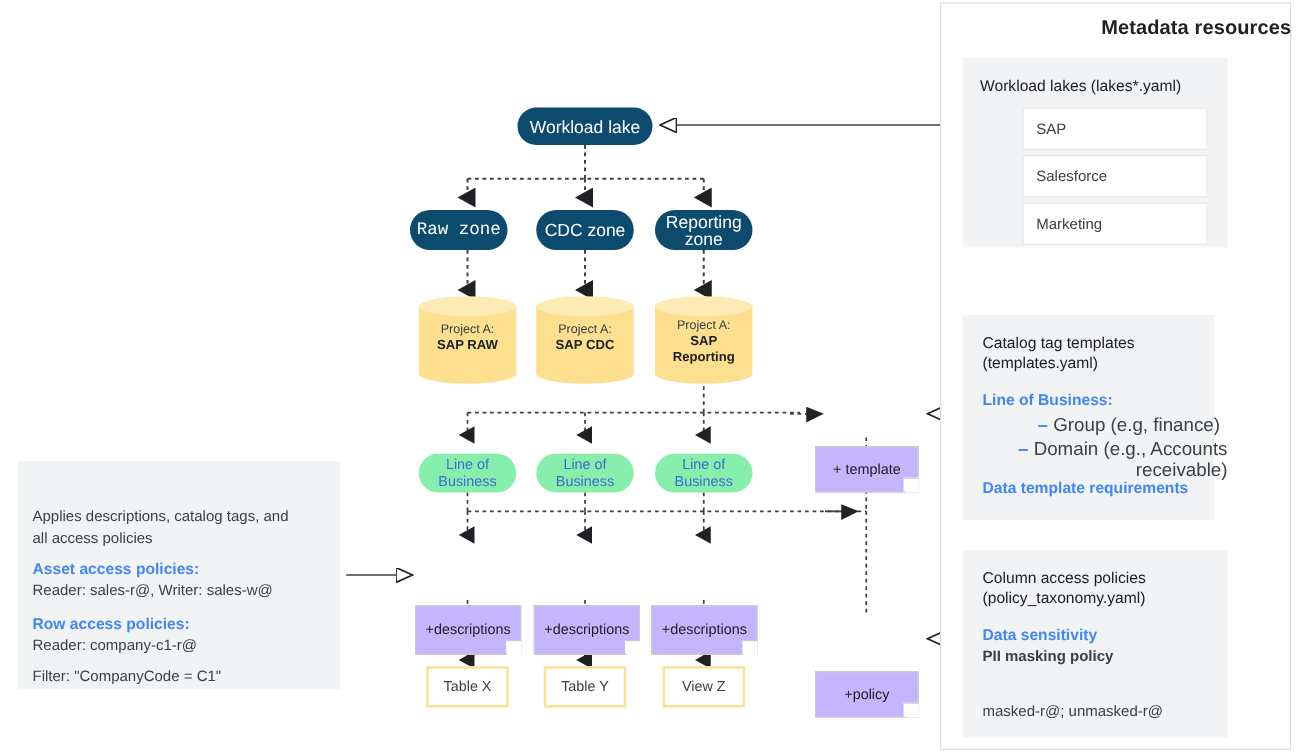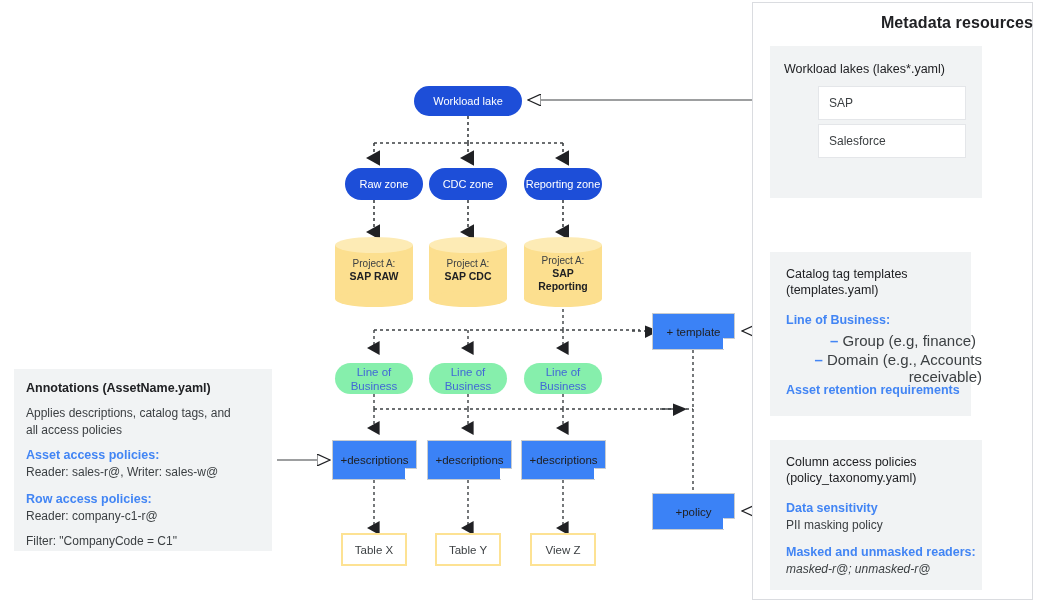--- a/index.html
+++ b/index.html
@@ -45,23 +45,23 @@
   .dash-item .d{color:#4285f4;font-weight:bold;}
 
   
   #ann-panel{
     left:14px;top:369px;width:258px;height:182px;background:#f1f3f4;
   }
   #ann-title{font-size:12.5px;font-weight:bold;color:#202124;}
 
   
   .pill{
-    background:#1d4ed8;border-radius:22px;color:#ffffff;
+    background:#0c4a6e;border-radius:22px;color:#ffffff;
     display:flex;align-items:center;justify-content:center;text-align:center;
-    font-size:11px;line-height:14px;
+    font-size:14px;line-height:14px;
   }
   .pill-lob{
     background:#86efac;border-radius:22px;color:#4268d6;
     display:flex;align-items:center;justify-content:center;text-align:center;
     font-size:11.5px;line-height:14px;
   }
 
   
   .cyl{width:78px;height:70px;}
   .cyl .body{
@@ -77,23 +77,23 @@
     background:#fcdf8f;border-radius:50%/50%;
   }
   .cyl .lbl{
     position:absolute;left:0;top:20px;width:78px;
     text-align:center;font-size:10px;color:#3c4043;line-height:13px;
   }
   .cyl .lbl b{color:#202124;font-size:10.5px;}
 
   
   .note{
-    background:#3b82f6;border:1px solid #c8ccd0;
+    background:#c4b5fd;border:1px solid #c8ccd0;
     display:flex;align-items:center;justify-content:center;
-    font-size:11.5px;color:#202124;
+    font-size:11.5px;color:#202124;margin-top:44px;
   }
   .note .fold{
     position:absolute;right:-1px;bottom:-1px;width:11px;height:11px;
     background:#ffffff;
     border-left:1px solid #c8ccd0;border-top:1px solid #c8ccd0;
     transform:none;
   }
   .note .fold::after{
     content:"";position:absolute;left:-1px;top:-1px;
     width:0;height:0;border-left:11px solid #ffffff;border-top:11px solid transparent;
@@ -167,21 +167,21 @@
 
     <line x1="768" y1="511" x2="742" y2="511" stroke="#3c4043" stroke-width="1.2" marker-end="url(#arrowHollow)"></line>
 
     <line x1="768" y1="331" x2="742" y2="331" stroke="#3c4043" stroke-width="1.2" marker-end="url(#arrowHollow)"></line>
   </svg>
 
   <div class="abs pill" id="lake-pill" style="left:414px;top:86px;width:108px;height:30px;">
     <span>Workload lake</span>
   </div>
 
-  <div class="abs pill" style="left:345px;top:168px;width:78px;height:32px;">
+  <div class="abs pill" style="left:328px;top:168px;width:78px;height:32px;font-family:Liberation Mono, monospace;">
     <span>Raw zone</span>
   </div>
   <div class="abs pill" style="left:429px;top:168px;width:78px;height:32px;">
     <span>CDC zone</span>
   </div>
   <div class="abs pill" style="left:524px;top:168px;width:78px;height:32px;">
     <span>Reporting zone</span>
   </div>
 
   <div class="abs cyl" style="left:335px;top:237px;">
@@ -257,21 +257,20 @@
     <span>Table X</span>
   </div>
   <div class="abs tbox" style="left:435px;top:533px;width:66px;height:33px;">
     <span>Table Y</span>
   </div>
   <div class="abs tbox" style="left:530px;top:533px;width:66px;height:33px;">
     <span>View Z</span>
   </div>
 
   <div class="abs" id="ann-panel">
-    <div class="abs" id="ann-title" style="left:12px;top:12px;width:240px;">Annotations (AssetName.yaml)</div>
     <div class="abs body-text" style="left:12px;top:36px;width:240px;">
       <span>Applies descriptions, catalog tags, and</span><br>
       <span>all access policies</span>
     </div>
     <div class="abs blue-head" style="left:12px;top:78px;width:240px;">Asset access policies:</div>
     <div class="abs body-text" style="left:12px;top:95px;width:240px;">Reader: sales-r@, Writer: sales-w@</div>
     <div class="abs blue-head" style="left:12px;top:122px;width:240px;">Row access policies:</div>
     <div class="abs body-text" style="left:12px;top:139px;width:240px;">Reader: company-c1-r@</div>
     <div class="abs body-text" style="left:12px;top:164px;width:240px;">Filter: "CompanyCode = C1"</div>
   </div>
@@ -280,43 +279,45 @@
   <div class="abs" id="meta-title">Metadata resources</div>
 
   <div class="abs meta-card" id="card-lakes">
     <div class="abs card-head" style="left:14px;top:15px;width:195px;">Workload lakes (lakes*.yaml)</div>
     <div class="abs lake-item" style="left:48px;top:40px;width:148px;height:34px;">
       <span>SAP</span>
     </div>
     <div class="abs lake-item" style="left:48px;top:78px;width:148px;height:34px;">
       <span>Salesforce</span>
     </div>
+    <div class="abs lake-item" style="left:48px;top:116px;width:148px;height:34px;">
+      <span>Marketing</span>
+    </div>
   </div>
 
   <div class="abs meta-card" id="card-templates">
     <div class="abs card-head" style="left:16px;top:14px;width:190px;">
       <span>Catalog tag templates</span><br>
       <span>(templates.yaml)</span>
     </div>
     <div class="abs blue-head" style="left:16px;top:60px;width:190px;">Line of Business:</div>
     <div class="abs dash-item" style="left:16px;top:80px;width:190px;">
       <span class="d">–</span>
       <span>Group (e.g, finance)</span>
     </div>
     <div class="abs dash-item" style="left:16px;top:99px;width:196px;">
       <span class="d">–</span>
       <span>Domain (e.g., Accounts receivable)</span>
     </div>
-    <div class="abs blue-head" style="left:16px;top:130px;width:195px;">Asset retention requirements</div>
+    <div class="abs blue-head" style="left:16px;top:130px;width:195px;">Data template requirements</div>
   </div>
 
   <div class="abs meta-card" id="card-policies">
     <div class="abs card-head" style="left:16px;top:14px;width:195px;">
       <span>Column access policies</span><br>
       <span>(policy_taxonomy.yaml)</span>
     </div>
     <div class="abs blue-head" style="left:16px;top:60px;width:190px;">Data sensitivity</div>
-    <div class="abs body-text" style="left:16px;top:77px;width:190px;">PII masking policy</div>
-    <div class="abs blue-head" style="left:16px;top:104px;width:196px;">Masked and unmasked readers:</div>
-    <div class="abs body-text" style="left:16px;top:121px;width:196px;font-style:italic;">masked-r@; unmasked-r@</div>
+    <div class="abs body-text" style="left:16px;top:77px;width:190px;font-weight:bold;">PII masking policy</div>
+    <div class="abs body-text" style="left:16px;top:121px;width:196px;">masked-r@; unmasked-r@</div>
   </div>
 
 </div>
 
 </body></html>

